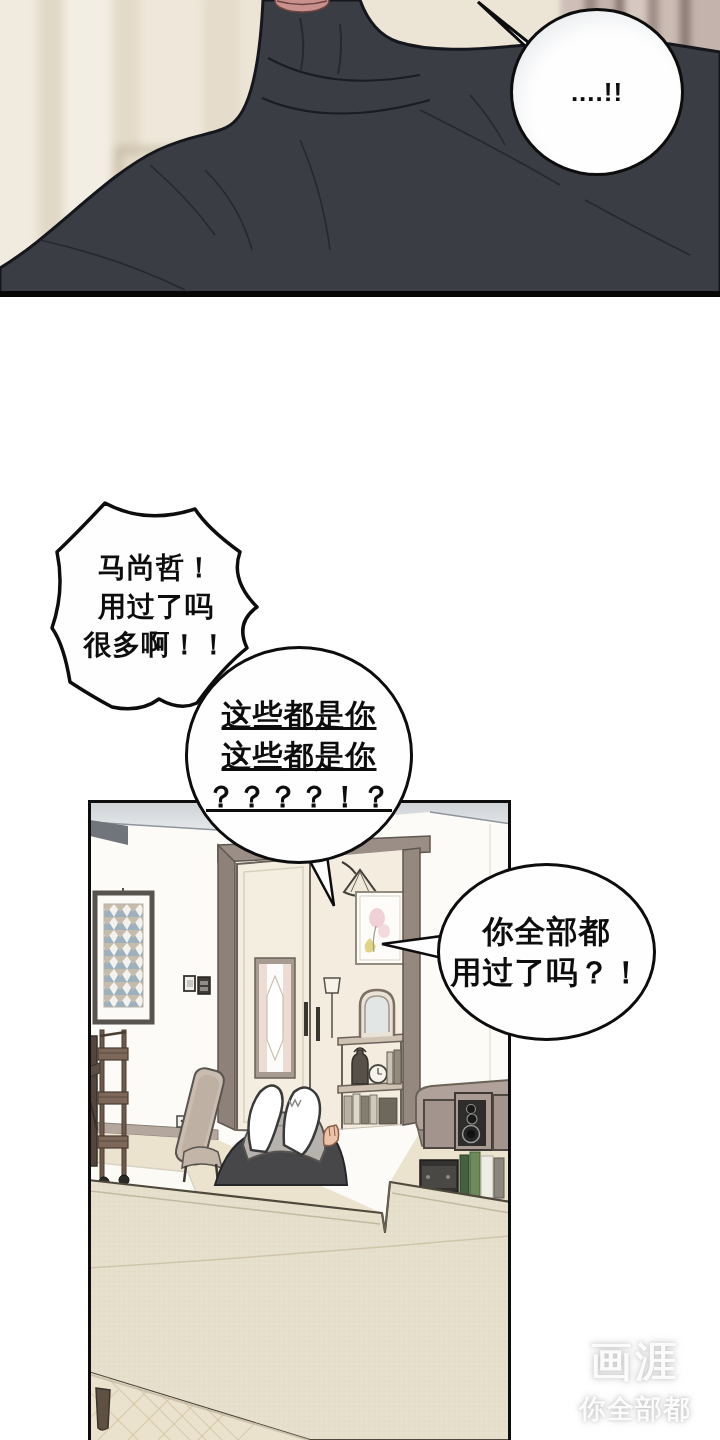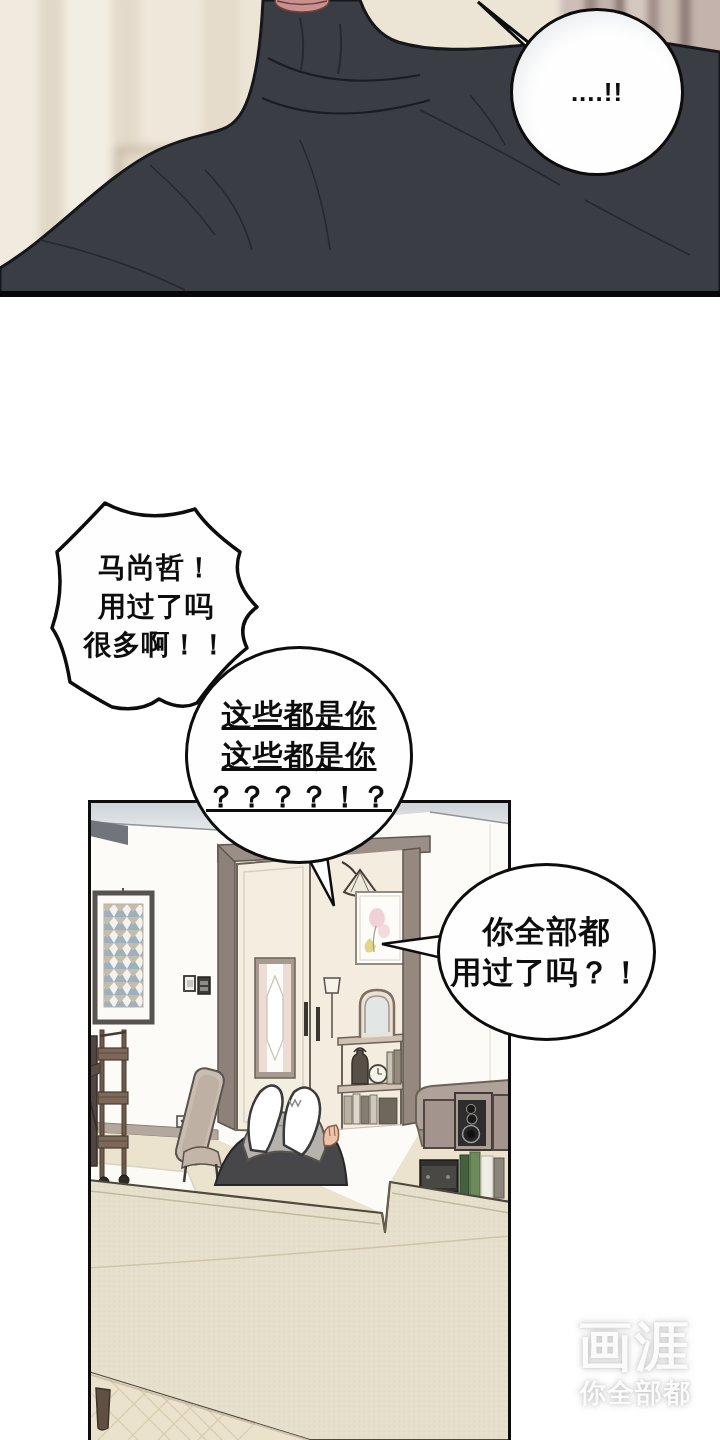--- a/index.html
+++ b/index.html
@@ -17,22 +17,22 @@
   .bubble-q{left:185px;top:646px;width:222px;height:212px;border-radius:50%;text-decoration:underline;}
   .bubble-q .t{font-size:30px;font-weight:bold;line-height:41px;letter-spacing:1px;white-space:nowrap;}
   .bubble-f{left:437px;top:863px;width:213px;height:172px;border-radius:50%;}
   .bubble-f .t{font-size:31px;font-weight:bold;line-height:41px;letter-spacing:1px;white-space:nowrap;}
   .burst-text{position:absolute;left:50px;top:549px;width:212px;z-index:3;text-align:center;color:#0d0d0d;}
   .burst-text .t{font-size:28px;font-weight:bold;line-height:38.5px;letter-spacing:1px;white-space:nowrap;}
   .tail{position:absolute;z-index:2;}
   .z1{z-index:1;} .z2{z-index:2;}
   .watermark{position:absolute;left:560px;top:1314px;width:150px;z-index:4;text-align:center;
              color:rgba(253,253,253,0.97);filter:blur(0.4px);}
-  .watermark .logo{font-size:54px;font-weight:900;letter-spacing:3px;line-height:64px;
-             text-shadow:0 0 7px rgba(140,140,140,0.55),0 0 2px rgba(180,180,180,0.5);}
+  .watermark .logo{font-size:42px;font-weight:900;letter-spacing:3px;line-height:64px;
+             text-shadow:0 0 7px rgba(140,140,140,0.55),0 0 2px rgba(180,180,180,0.5);margin-top:16px;}
   .watermark .tag{font-size:27px;font-weight:700;letter-spacing:1px;line-height:30px;
              text-shadow:0 0 6px rgba(140,140,140,0.55),0 0 2px rgba(180,180,180,0.5);}
 </style>
 </head>
 <body>
 
 <div class="page">
 
   <svg class="abs z1" style="left:0;top:0" width="720" height="297" viewBox="0 0 720 297">
     <defs>

